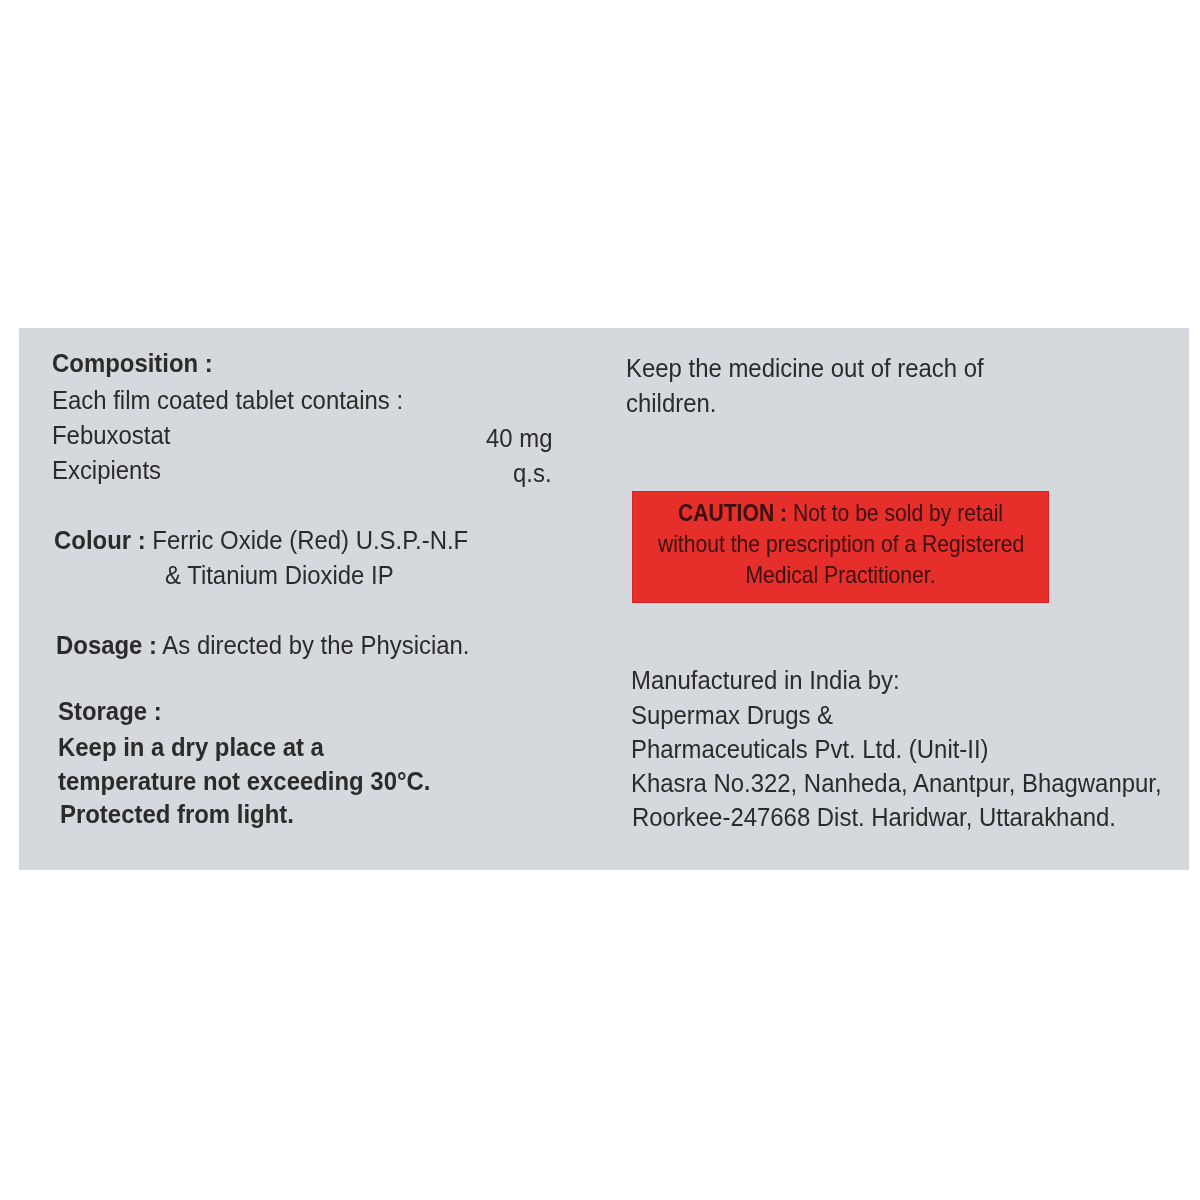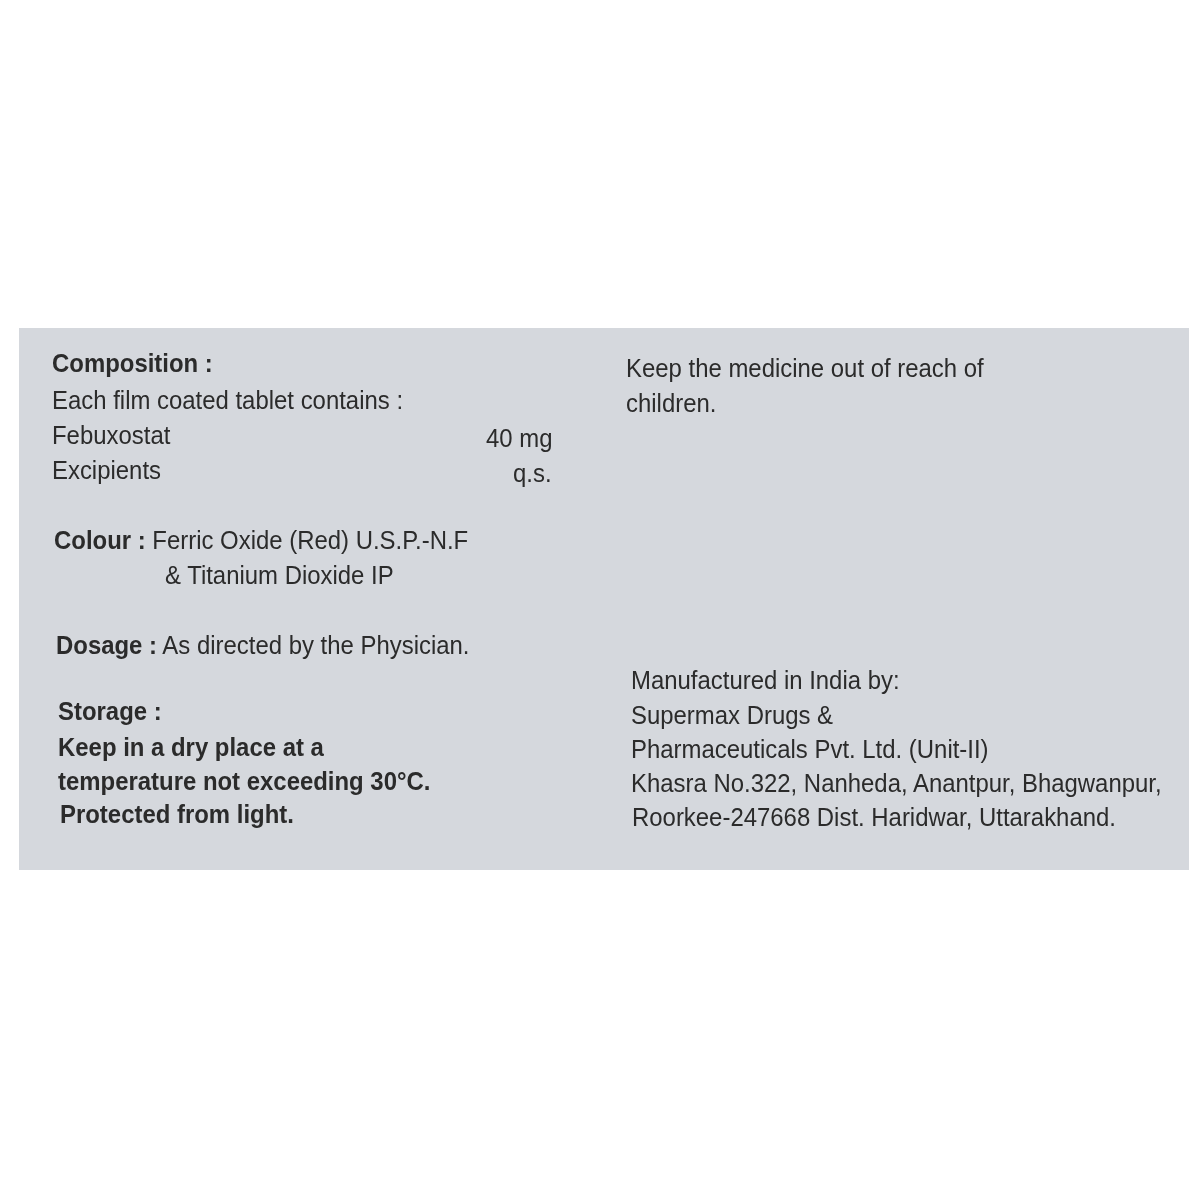--- a/index.html
+++ b/index.html
@@ -66,20 +66,28 @@
   </div>
 
   <div class="abs bold t26" style="left:39px; top:368px;">Storage :</div>
   <div class="abs bold t26" style="left:39px; top:404px;">Keep in a dry place at a</div>
   <div class="abs bold t26" style="left:39px; top:438px;">temperature not exceeding 30°C.</div>
   <div class="abs bold t26" style="left:41px; top:471px;">Protected from light.</div>
 
   <div class="abs t26" style="left:607px; top:25px;">Keep the medicine out of reach of</div>
   <div class="abs t26" style="left:607px; top:60px;">children.</div>
 
+  <div class="caution">
+    <span class="line">
+      <span class="bold">CAUTION :</span>
+      <span>Not to be sold by retail</span>
+    </span>
+    <span class="line">without the prescription of a Registered</span>
+    <span class="line">Medical Practitioner.</span>
+  </div>
 
   <div class="abs t26" style="left:612px; top:337px;">Manufactured in India by:</div>
   <div class="abs t26" style="left:612px; top:372px;">Supermax Drugs &amp;</div>
   <div class="abs t26" style="left:612px; top:406px;">Pharmaceuticals Pvt. Ltd. (Unit-II)</div>
   <div class="abs t26" style="left:612px; top:440px;">Khasra No.322, Nanheda, Anantpur, Bhagwanpur,</div>
   <div class="abs t26" style="left:613px; top:474px;">Roorkee-247668 Dist. Haridwar, Uttarakhand.</div>
 
 </div>
 
 </body></html>

